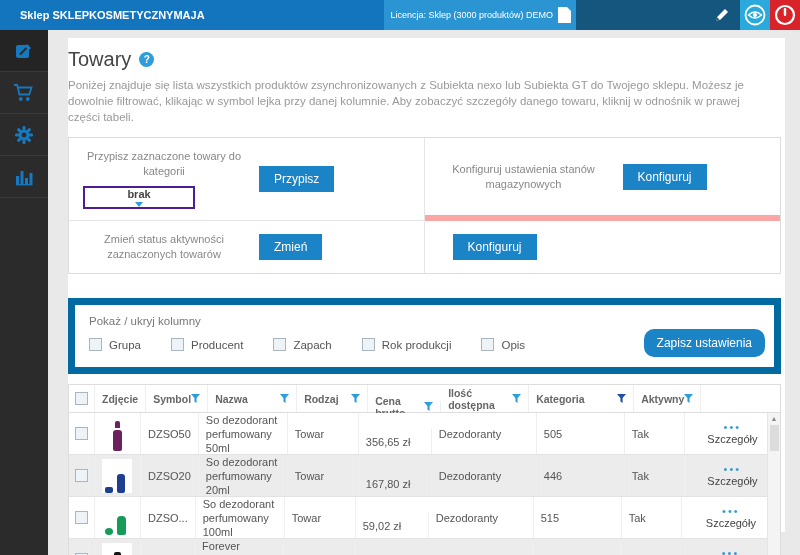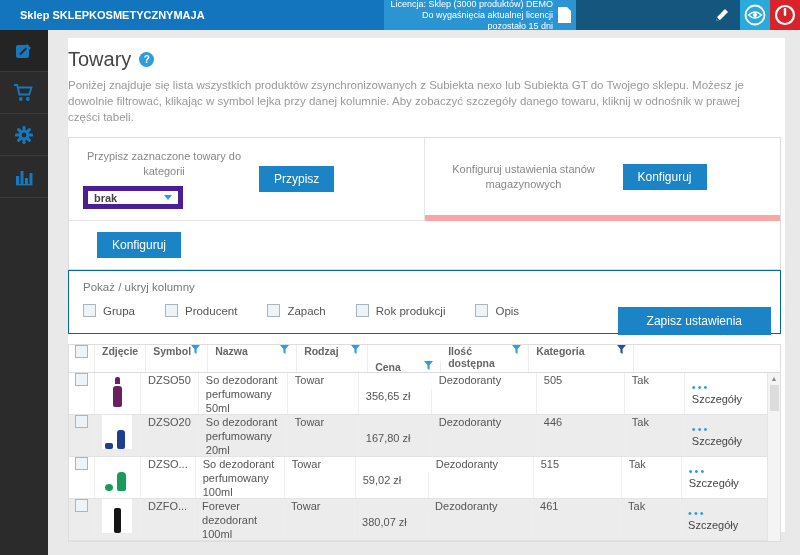--- a/index.html
+++ b/index.html
@@ -40,40 +40,40 @@
   .page-desc { margin-top:6px; font-size:11.5px; line-height:16px; color:#999; max-width:690px; }
   
   .actions-box { margin-top:12px; border:1px solid #ddd; display:grid;
     grid-template-columns:1fr 1fr; }
   .action-cell { padding:11px 14px; display:flex; align-items:center; }
   .action-cell.c1 { border-right:1px solid #e5e5e5; border-bottom:1px solid #e5e5e5; }
   .action-cell.c2 { border-bottom:6px solid #fca5a5; }
   .action-cell.c3 { border-right:1px solid #e5e5e5; }
   .action-left { width:162px; flex:0 0 162px; }
   .action-label { font-size:11px; line-height:15px; color:#888;text-align:center; }
-  .select-box { margin-top:7px; width:100px; height:23px; border:5px solid #4c1d95;
-    display:flex; align-items:center; padding:0 6px; cursor:pointer; background:#fff; }
+  .select-box { margin-top:7px; width:112px; height:23px; border:2px solid #4c1d95;
+    display:flex; align-items:center; padding:0 6px; cursor:pointer; background:#fff;flex-direction:column; }
   .select-value { flex:1; font-size:11px; font-weight:700; color:#444; }
   .select-caret { width:0; height:0; border-left:4px solid transparent; border-right:4px solid transparent;
     border-top:5px solid #2d9edb; }
   .btn { background:#1b84c7; color:#fff; border:none; font-size:12px; font-family:inherit;
     padding:6px 15px; margin-left:14px; cursor:pointer; white-space:nowrap; }
   
-  .columns-box { margin-top:0; border:1px solid #0369a1; padding:10px 14px 16px; position:relative; }
+  .columns-box { margin-top:24px; border:7px solid #0369a1; padding:10px 14px 16px; position:relative; }
   .columns-title { font-size:11.5px; color:#777; }
   .columns-row { margin-top:11px; display:flex; align-items:center; gap:30px; }
   .chk-item { display:flex; align-items:center; gap:7px; cursor:pointer; }
   .chk { width:13px; height:13px; border:1px solid #a9b6bf; background:#eef3f7; flex:0 0 13px; }
   .chk-label { font-size:11.5px; color:#555; }
-  .save-btn { position:absolute; right:9px; top:36px; margin:0; padding:7px 29px; }
+  .save-btn { position:absolute; right:9px; top:24px; margin:0; padding:7px 13px;border-radius:10px; }
   
   .table-box { margin-top:10px; border:1px solid #ddd; font-size:11px; }
   .t-row { display:flex; align-items:stretch; }
   .t-head { height:28px; border-bottom:1px solid #ddd; }
-  .t-cell { display:flex; padding:0 7px; border-right:1px solid #eee; }
+  .t-cell { display:flex; align-items:center; padding:0 7px; border-right:1px solid #eee; }
   .t-cell:last-child { border-right:none; }
   .head-cell { justify-content:space-between; font-size:10.5px; font-weight:700; color:#666; }
   .col-chk { flex:0 0 26px; justify-content:center; padding:0; }
   .col-photo { flex:0 0 46px; }
   .col-symbol { flex:0 0 50px; }
   .col-name { flex:0 0 89px; }
   .col-type { flex:0 0 71px; }
   .col-price { flex:0 0 73px;margin-top:16px; }
   .col-category { flex:0 0 105px; }
   .col-qty { flex:0 0 88px; }
@@ -102,21 +102,20 @@
 </style>
 </head>
 <body>
 
 <div class="topbar">
   <div class="shop-label">Sklep SKLEPKOSMETYCZNYMAJA</div>
   <div class="topbar-spacer"></div>
   <div class="license-box">
     <div class="license-text">
       <div>Licencja: Sklep (3000 produktów) DEMO</div>
-      <div>Do wygaśnięcia aktualnej licencji pozostało 15 dni</div>
     </div>
     <div class="doc-icon"></div>
   </div>
   <div class="navy-zone">
     <span>
       <svg width="16" height="16" viewBox="0 0 16 16">
         <path d="M2 14l1.6-4.6L11 2l3 3-7.4 7.4z" fill="#fff"></path>
         <path d="M2 14l1.2-3.4 2.2 2.2z" fill="#15567f"></path>
       </svg>
     </span>
@@ -207,20 +206,26 @@
           </div>
         </div>
         <button class="btn">Przypisz</button>
       </div>
       <div class="action-cell c2">
         <div class="action-left" style="width:170px;flex:0 0 170px;">
           <div class="action-label">Konfiguruj ustawienia stanów magazynowych</div>
         </div>
         <button class="btn">Konfiguruj</button>
       </div>
+      <div class="action-cell c3">
+        <div class="action-left">
+          <div class="action-label">Zmień status aktywności zaznaczonych towarów</div>
+        </div>
+        <button class="btn">Zmień</button>
+      </div>
       <div class="action-cell c4">
         <button class="btn">Konfiguruj</button>
       </div>
     </div>
 
     <div class="columns-box">
       <div class="columns-title">Pokaż / ukryj kolumny</div>
       <div class="columns-row">
         <div class="chk-item">
           <span class="chk"></span>
@@ -292,20 +297,28 @@
               <svg width="9" height="10" viewBox="0 0 10 11">
                 <path d="M0 0h10L6.2 4.5V10L3.8 8.2V4.5z" fill="#2d9edb"></path>
               </svg>
             </span>
         </div>
         <div class="t-cell head-cell col-category">
           <span>Kategoria</span>
           <span>
               <svg width="9" height="10" viewBox="0 0 10 11">
                 <path d="M0 0h10L6.2 4.5V10L3.8 8.2V4.5z" fill="#2050a0"></path>
+              </svg>
+            </span>
+        </div>
+        <div class="t-cell head-cell col-active">
+          <span>Aktywny</span>
+          <span>
+              <svg width="9" height="10" viewBox="0 0 10 11">
+                <path d="M0 0h10L6.2 4.5V10L3.8 8.2V4.5z" fill="#2d9edb"></path>
               </svg>
             </span>
         </div>
         <div class="t-cell col-details"></div>
       </div>
 
       <div class="t-body">
 
         <div class="t-row data-row">
           <div class="t-cell col-chk">

